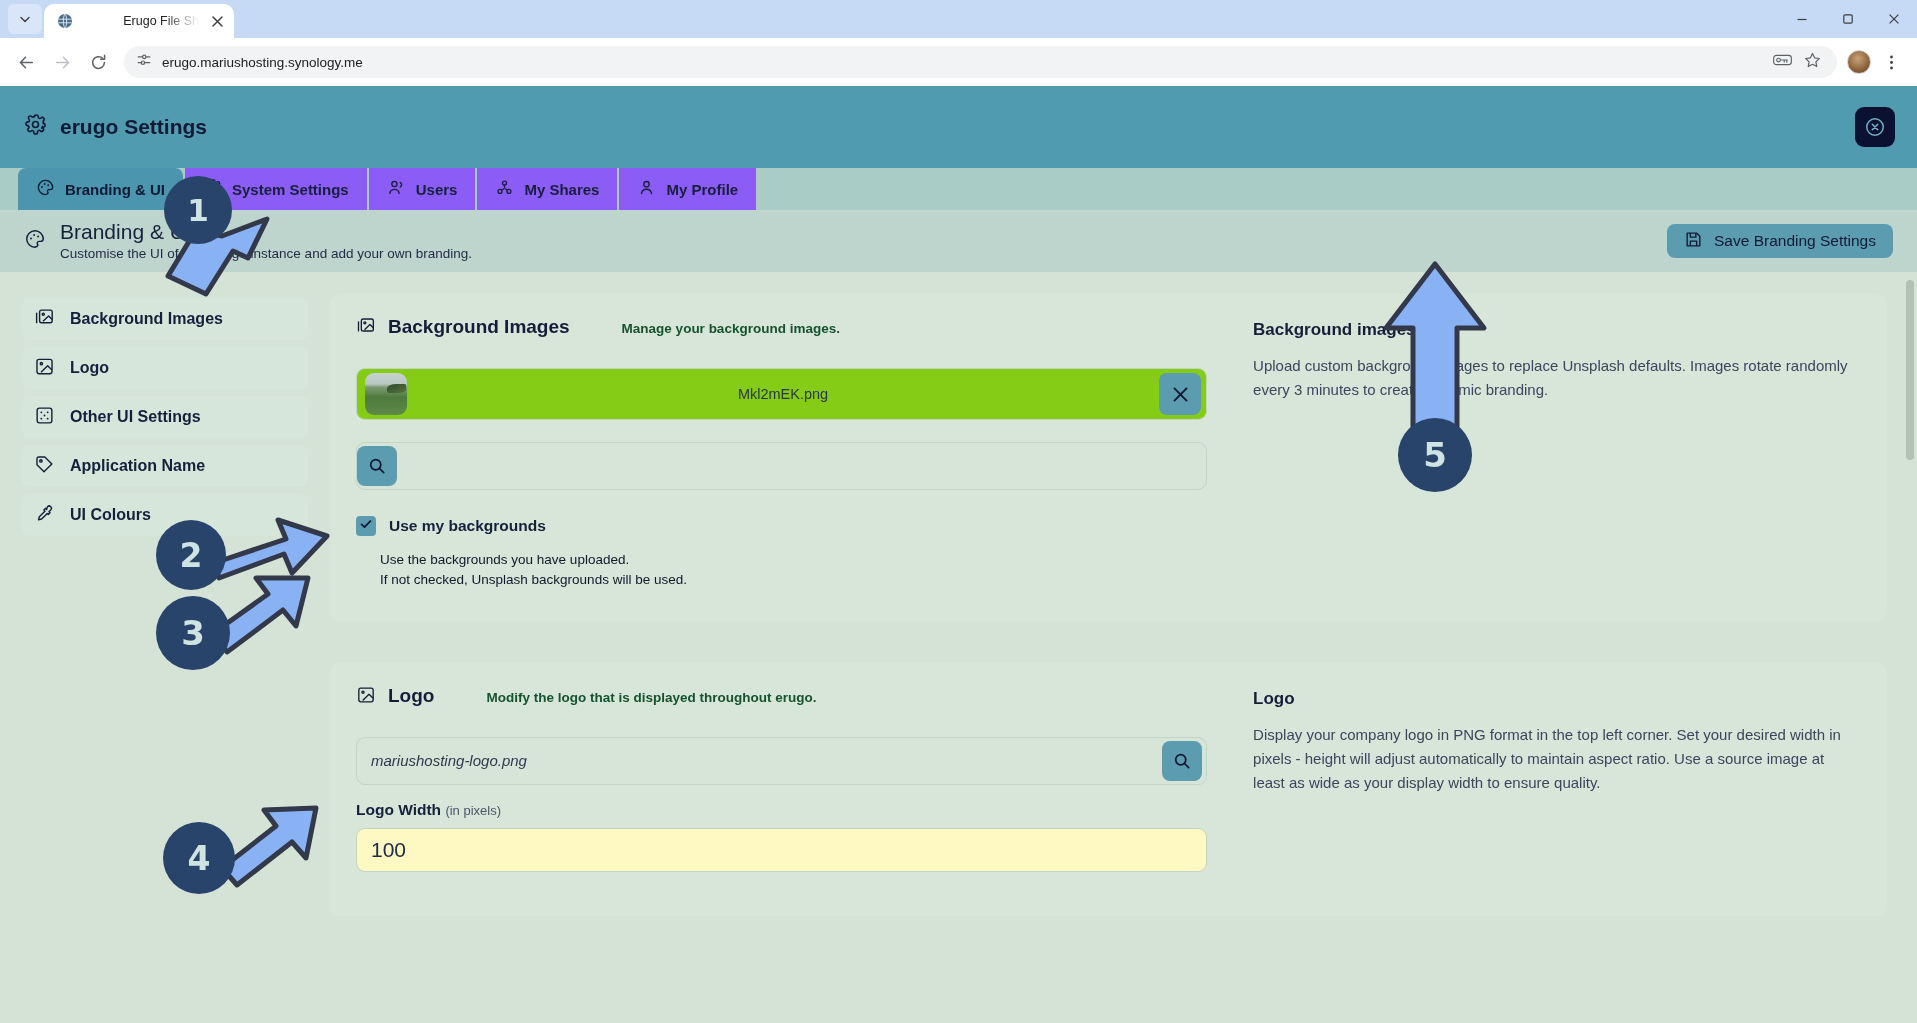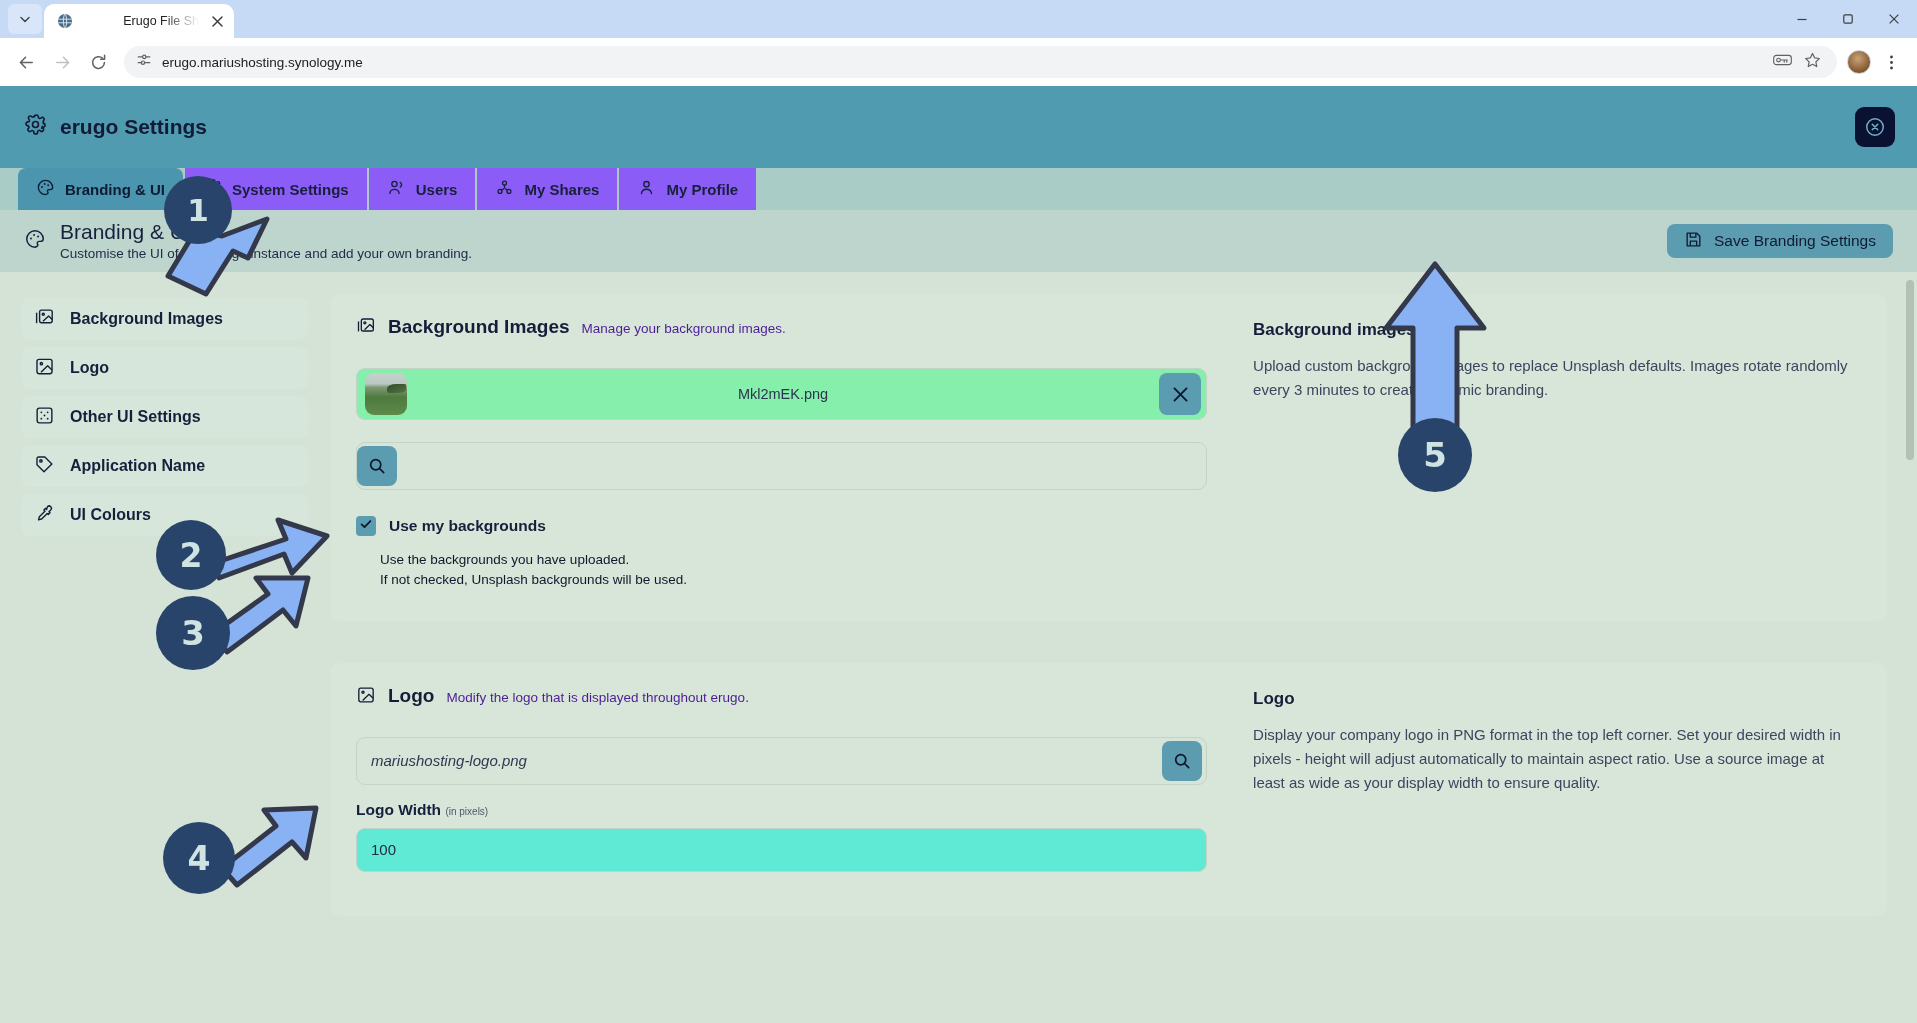--- a/index.html
+++ b/index.html
@@ -116,24 +116,24 @@
   .panels { flex: 1; padding: 22px 30px 0 0; overflow: hidden; }
   .card {
     background: #d8e6da; border-radius: 10px; display: flex; margin-bottom: 42px;
   }
   .card-left { flex: 1 1 58%; padding: 22px 26px 30px 26px; }
   .card-right { flex: 1 1 42%; padding: 26px 30px 30px 20px; }
 
   .card-head { display: flex; align-items: baseline; gap: 12px; margin-bottom: 28px; }
   .card-head-icon { align-self: center; }
   .card-title { font-size: 19px; font-weight: 700; color: #141d39; }
-  .card-desc { font-size: 13.5px; font-weight: 400; color: #4c1d95; }
+  .card-desc { font-size: 13.5px; font-weight: 700; color: #14532d; margin-left: 40px; }
 
   .file-row {
-    display: flex; align-items: center; background: #86efac;
+    display: flex; align-items: center; background: #84cc16;
     border: 1px solid #c3d3c6; border-radius: 9px; height: 52px;
     padding: 5px 5px 5px 8px; position: relative;
   }
   .file-thumb {
     width: 42px; height: 42px; border-radius: 9px; flex: 0 0 auto;
     background:
       linear-gradient(180deg, #c6d2ce 0%, #b9c8c2 26%, #7d9a72 34%, #4e7a3f 58%, #5f8a4a 100%);
     position: relative; overflow: hidden;
   }
   .file-thumb::after {
@@ -168,25 +168,25 @@
     width: 20px; height: 20px; border-radius: 4px; background: #5b9cb1;
     display: flex; align-items: center; justify-content: center; flex: 0 0 auto;
   }
   .check-label { font-size: 15.5px; font-weight: 700; color: #15203c; }
   .hint { margin-top: 14px; padding-left: 24px; font-size: 13.5px; color: #0f172a; line-height: 1.5; }
 
   .info-title { font-size: 17px; font-weight: 700; color: #141d39; margin-bottom: 14px; }
   .info-body { font-size: 15px; color: #3b455e; line-height: 1.62; }
 
   .field-label { font-size: 15.5px; font-weight: 700; color: #15203c; margin-bottom: 9px; }
-  .field-label .unit { font-size: 10px; font-weight: 400; color: #4b5568; }
+  .field-label .unit { font-size: 13px; font-weight: 400; color: #4b5568; }
   .text-field {
-    background: #5eead4; border: 1px solid #c3d3c6; border-radius: 9px;
+    background: #fef9c3; border: 1px solid #c3d3c6; border-radius: 9px;
     height: 44px; display: flex; align-items: center; padding: 0 14px;
-    font-size: 15px; color: #232c46; margin-bottom: 14px;
+    font-size: 21px; color: #232c46; margin-bottom: 14px;
   }
 
   
   .vscroll { position: absolute; right: 3px; top: 8px; width: 8px; height: 735px; }
   .vscroll-thumb { width: 8px; height: 180px; border-radius: 4px; background: #b3c1b5; }
 
   
   .anno { position: absolute; pointer-events: none; }
   .badge {
     position: absolute; border-radius: 50%; background: #29446a;

